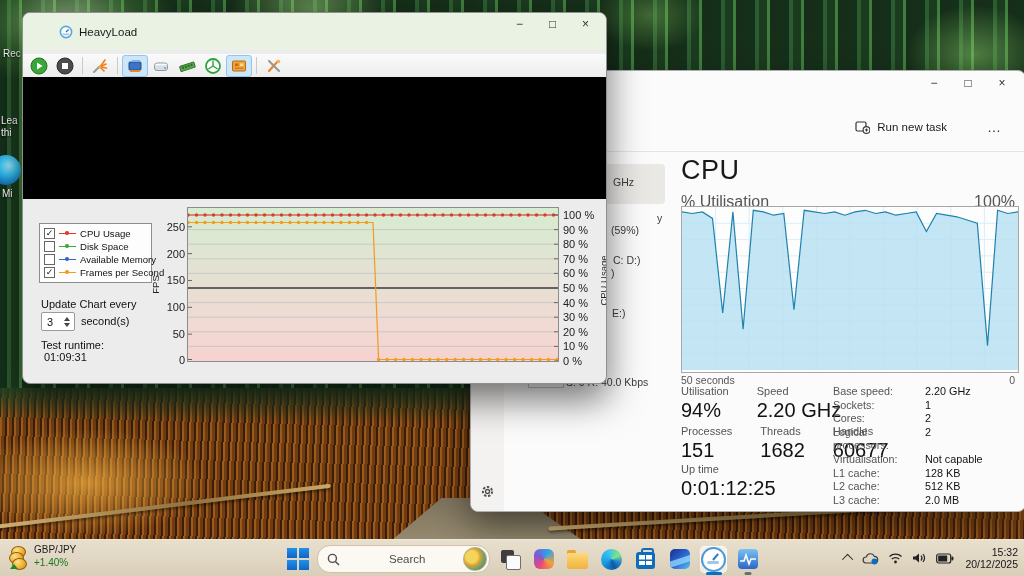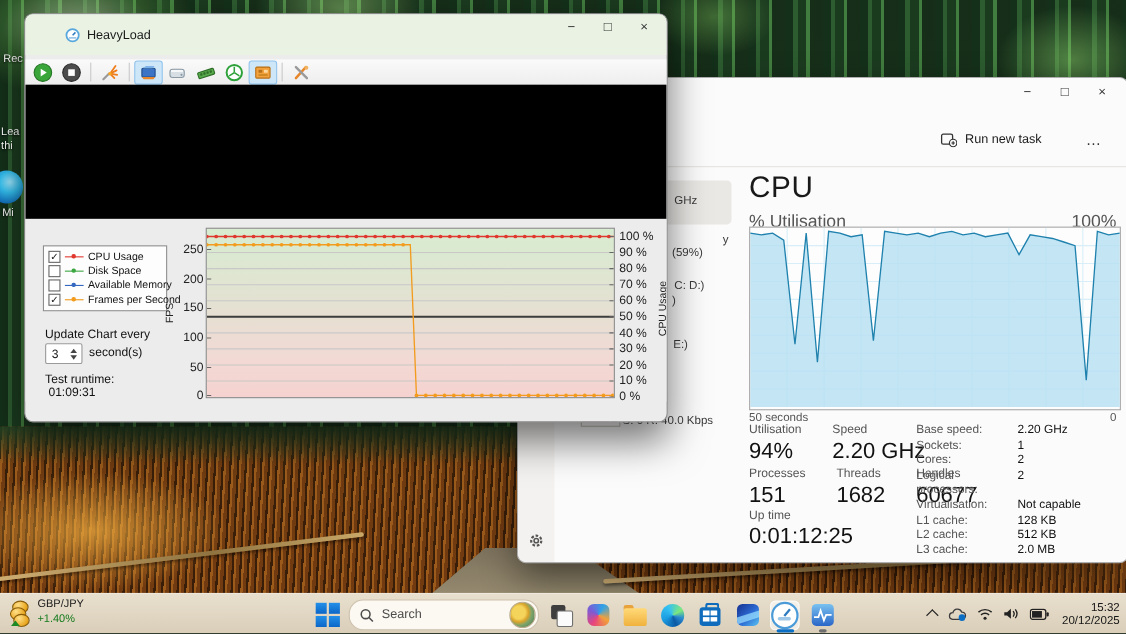--- a/index.html
+++ b/index.html
@@ -115,21 +115,21 @@
   .coin i{position:absolute;border-radius:50%;background:radial-gradient(circle at 35% 30%,#ffe08a,#e8a61e 70%,#a86f08);width:13px;height:10px;border:1px solid #8a5c08;}
   .coin i.c1{left:3px;top:1px;} .coin i.c2{left:1px;top:7px;} .coin i.c3{left:4px;top:13px;}
   .coin .arr{position:absolute;left:2px;bottom:-2px;width:0;height:0;border-left:4px solid transparent;border-right:4px solid transparent;border-bottom:5px solid #1e8a26;}
   .tb-widget .sym{font-size:10px;color:#1b1b1b;}
   .tb-widget .chg{font-size:10px;color:#157a1d;}
   .tb-center{position:absolute;left:285px;top:5px;display:flex;align-items:center;gap:7px;}
   .start-logo{width:25px;height:25px;display:grid;grid-template-columns:10px 10px;grid-template-rows:10px 10px;gap:2px;place-content:center;}
   .start-logo i{background:linear-gradient(180deg,#2390e8,#0b66c8);}
   .searchpill{width:160px;height:26px;border-radius:13px;background:rgba(253,250,244,.95);border:1px solid #cec2ae;
     display:flex;align-items:center;gap:7px;padding:0 2px 0 9px;}
-  .searchpill .txt{flex:1;font-size:11.5px;color:#4c4c4c;}
+  .searchpill .txt{flex:1;font-size:11.5px;color:#4c4c4c;margin-left:42px;}
   .search-img{width:22px;height:22px;border-radius:50%;
     background:radial-gradient(circle at 35% 40%,#f4d45a 0 30%,#d9a32c 45%,#7ea46a 60%,#3e6f4e 100%);border:1px solid #b7a989;}
   .tv-icon{width:20px;height:20px;position:relative;margin:0 3px;}
   .tv-icon .b{position:absolute;left:1px;top:1px;width:13px;height:13px;background:#3e3e3e;border-radius:2px;}
   .tv-icon .f{position:absolute;left:6px;top:6px;width:13px;height:13px;background:#fbfbfb;border:1px solid #6f6f6f;border-radius:2px;}
   .appcell{width:27px;height:27px;display:flex;align-items:center;justify-content:center;position:relative;border-radius:5px;}
   .appcell.hl-active{background:rgba(255,255,255,.6);box-shadow:inset 0 0 0 1px rgba(255,255,255,.7);}
   .underline{position:absolute;bottom:-2px;left:50%;transform:translateX(-50%);height:3px;border-radius:2px;}
   .underline.blue{width:16px;background:#0a6ec4;}
   .underline.gray{width:7px;background:#6d6d6d;}

